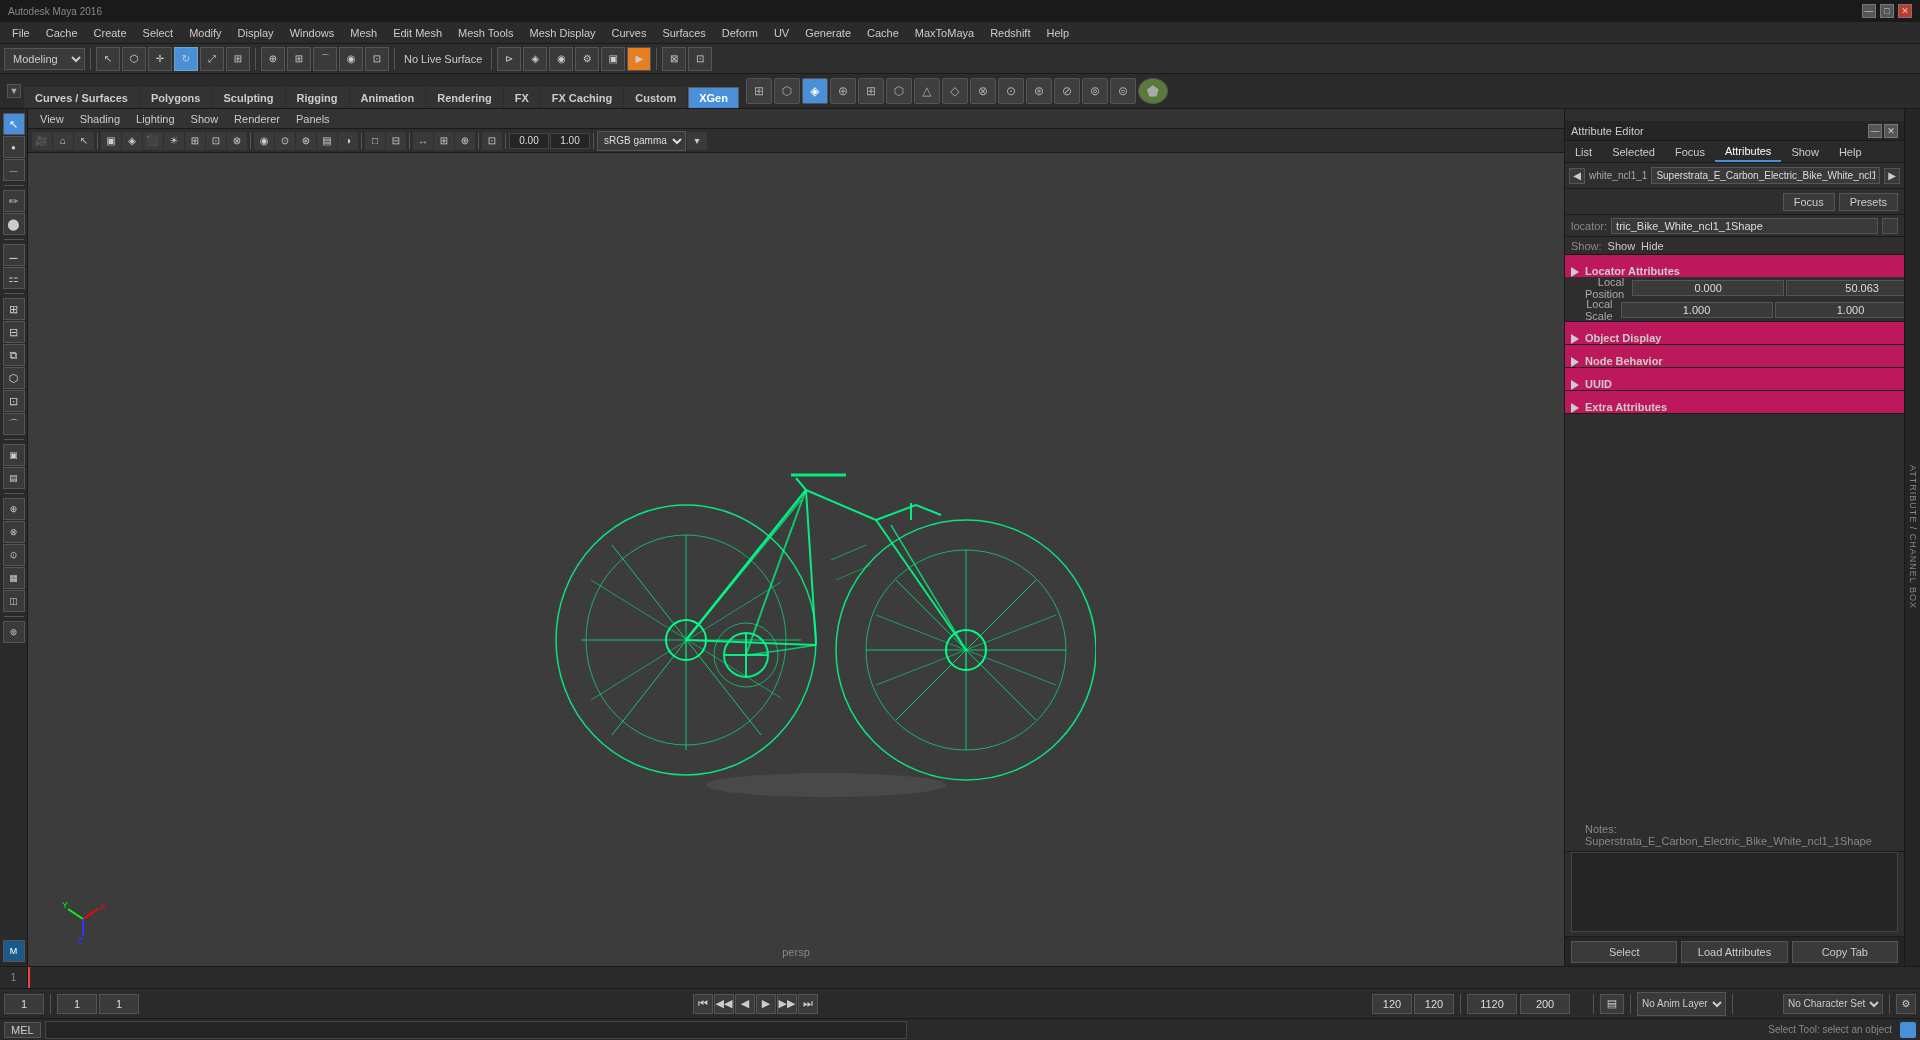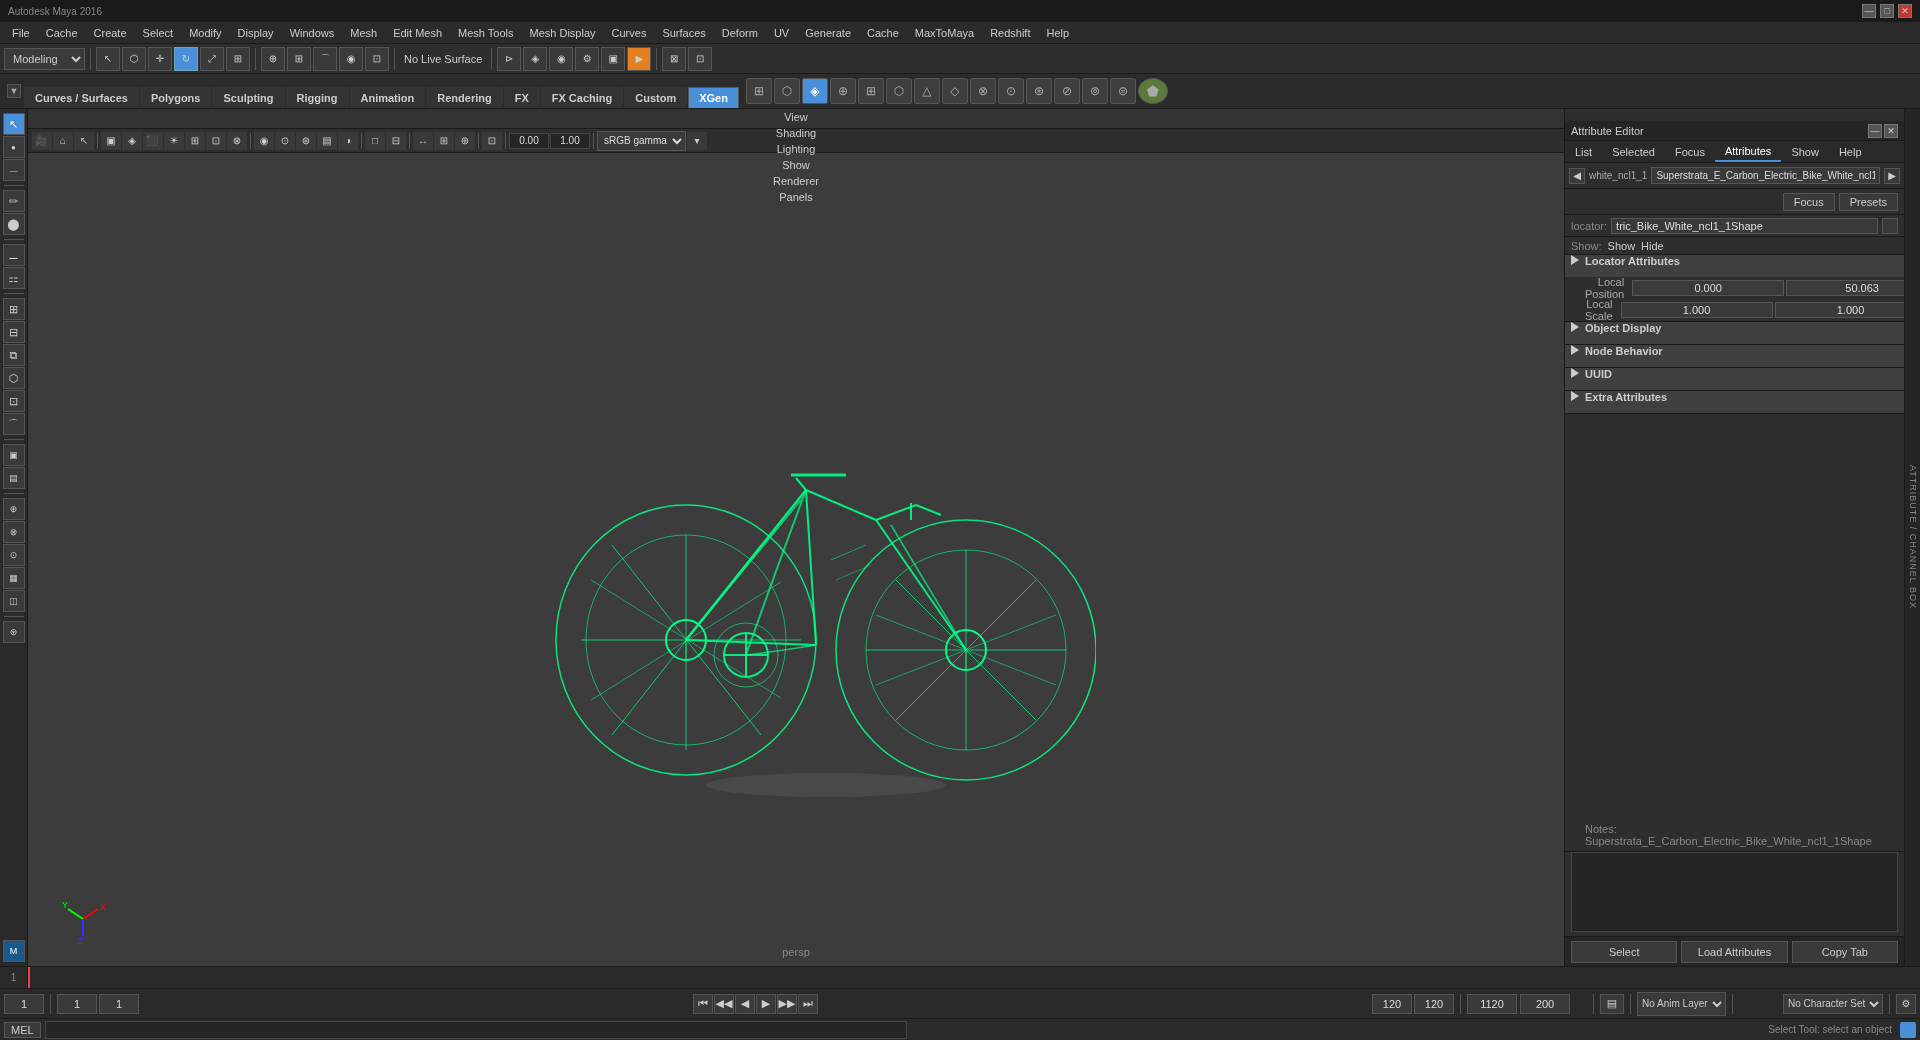--- a/index.html
+++ b/index.html
@@ -179,21 +179,20 @@
       overflow: hidden;
     }
     #viewport-menubar {
       height: 20px;
       background: #333;
       display: flex;
       align-items: center;
       padding: 0 4px;
       gap: 0;
       border-bottom: 1px solid #1a1a1a;
-      flex-direction: column;
     }
     .vp-menu {
       padding: 2px 8px;
       font-size: 11px;
       color: #ccc;
       cursor: pointer;
     }
     #viewport-toolbar {
       height: 24px;
       background: #2e2e2e;
@@ -364,24 +363,24 @@
     #attr-scroll::-webkit-scrollbar { width: 6px; }
     #attr-scroll::-webkit-scrollbar-track { background: #2a2a2a; }
     #attr-scroll::-webkit-scrollbar-thumb { background: #555; }
 
     .attr-section {
       border-bottom: 1px solid #1a1a1a;
     }
     .attr-section-header {
       height: 22px;
       display: flex;
-      align-items: flex-start;
+      align-items: flex-end;
       padding: 0 6px;
       cursor: pointer;
-      background: #404040;
+      background: #be185d;
     }
     .attr-section-header .triangle {
       width: 0; height: 0;
       border-style: solid;
       margin-right: 6px;
     }
     .triangle.open {
       border-width: 5px 0 5px 8px;
       border-color: transparent transparent transparent #ccc;
     }

